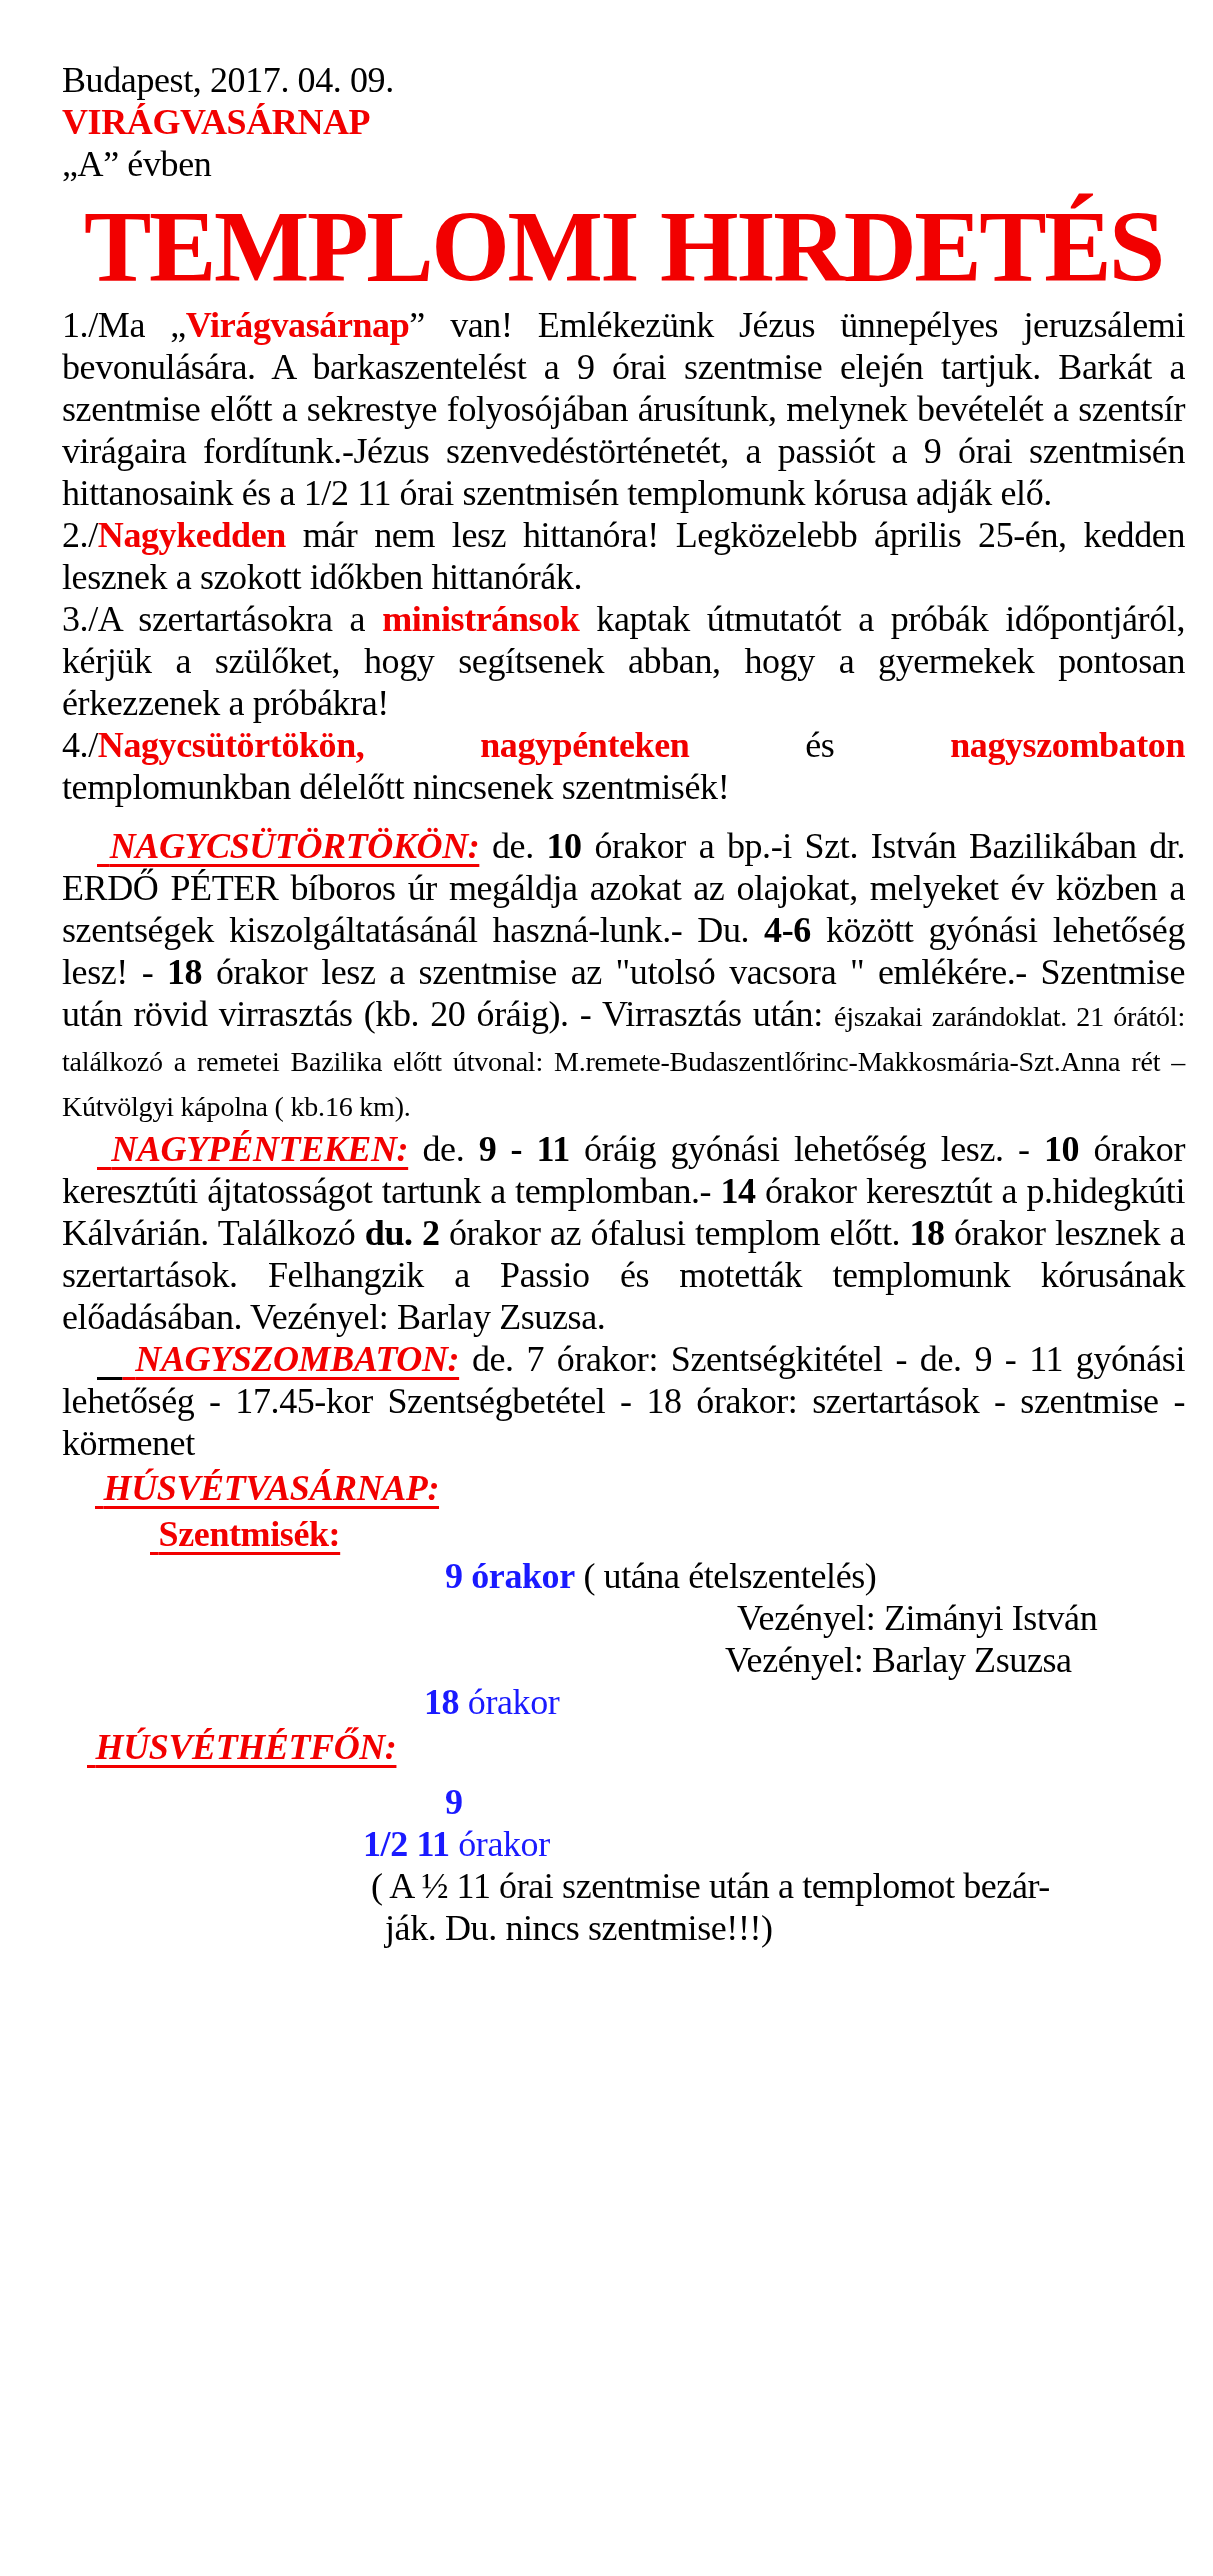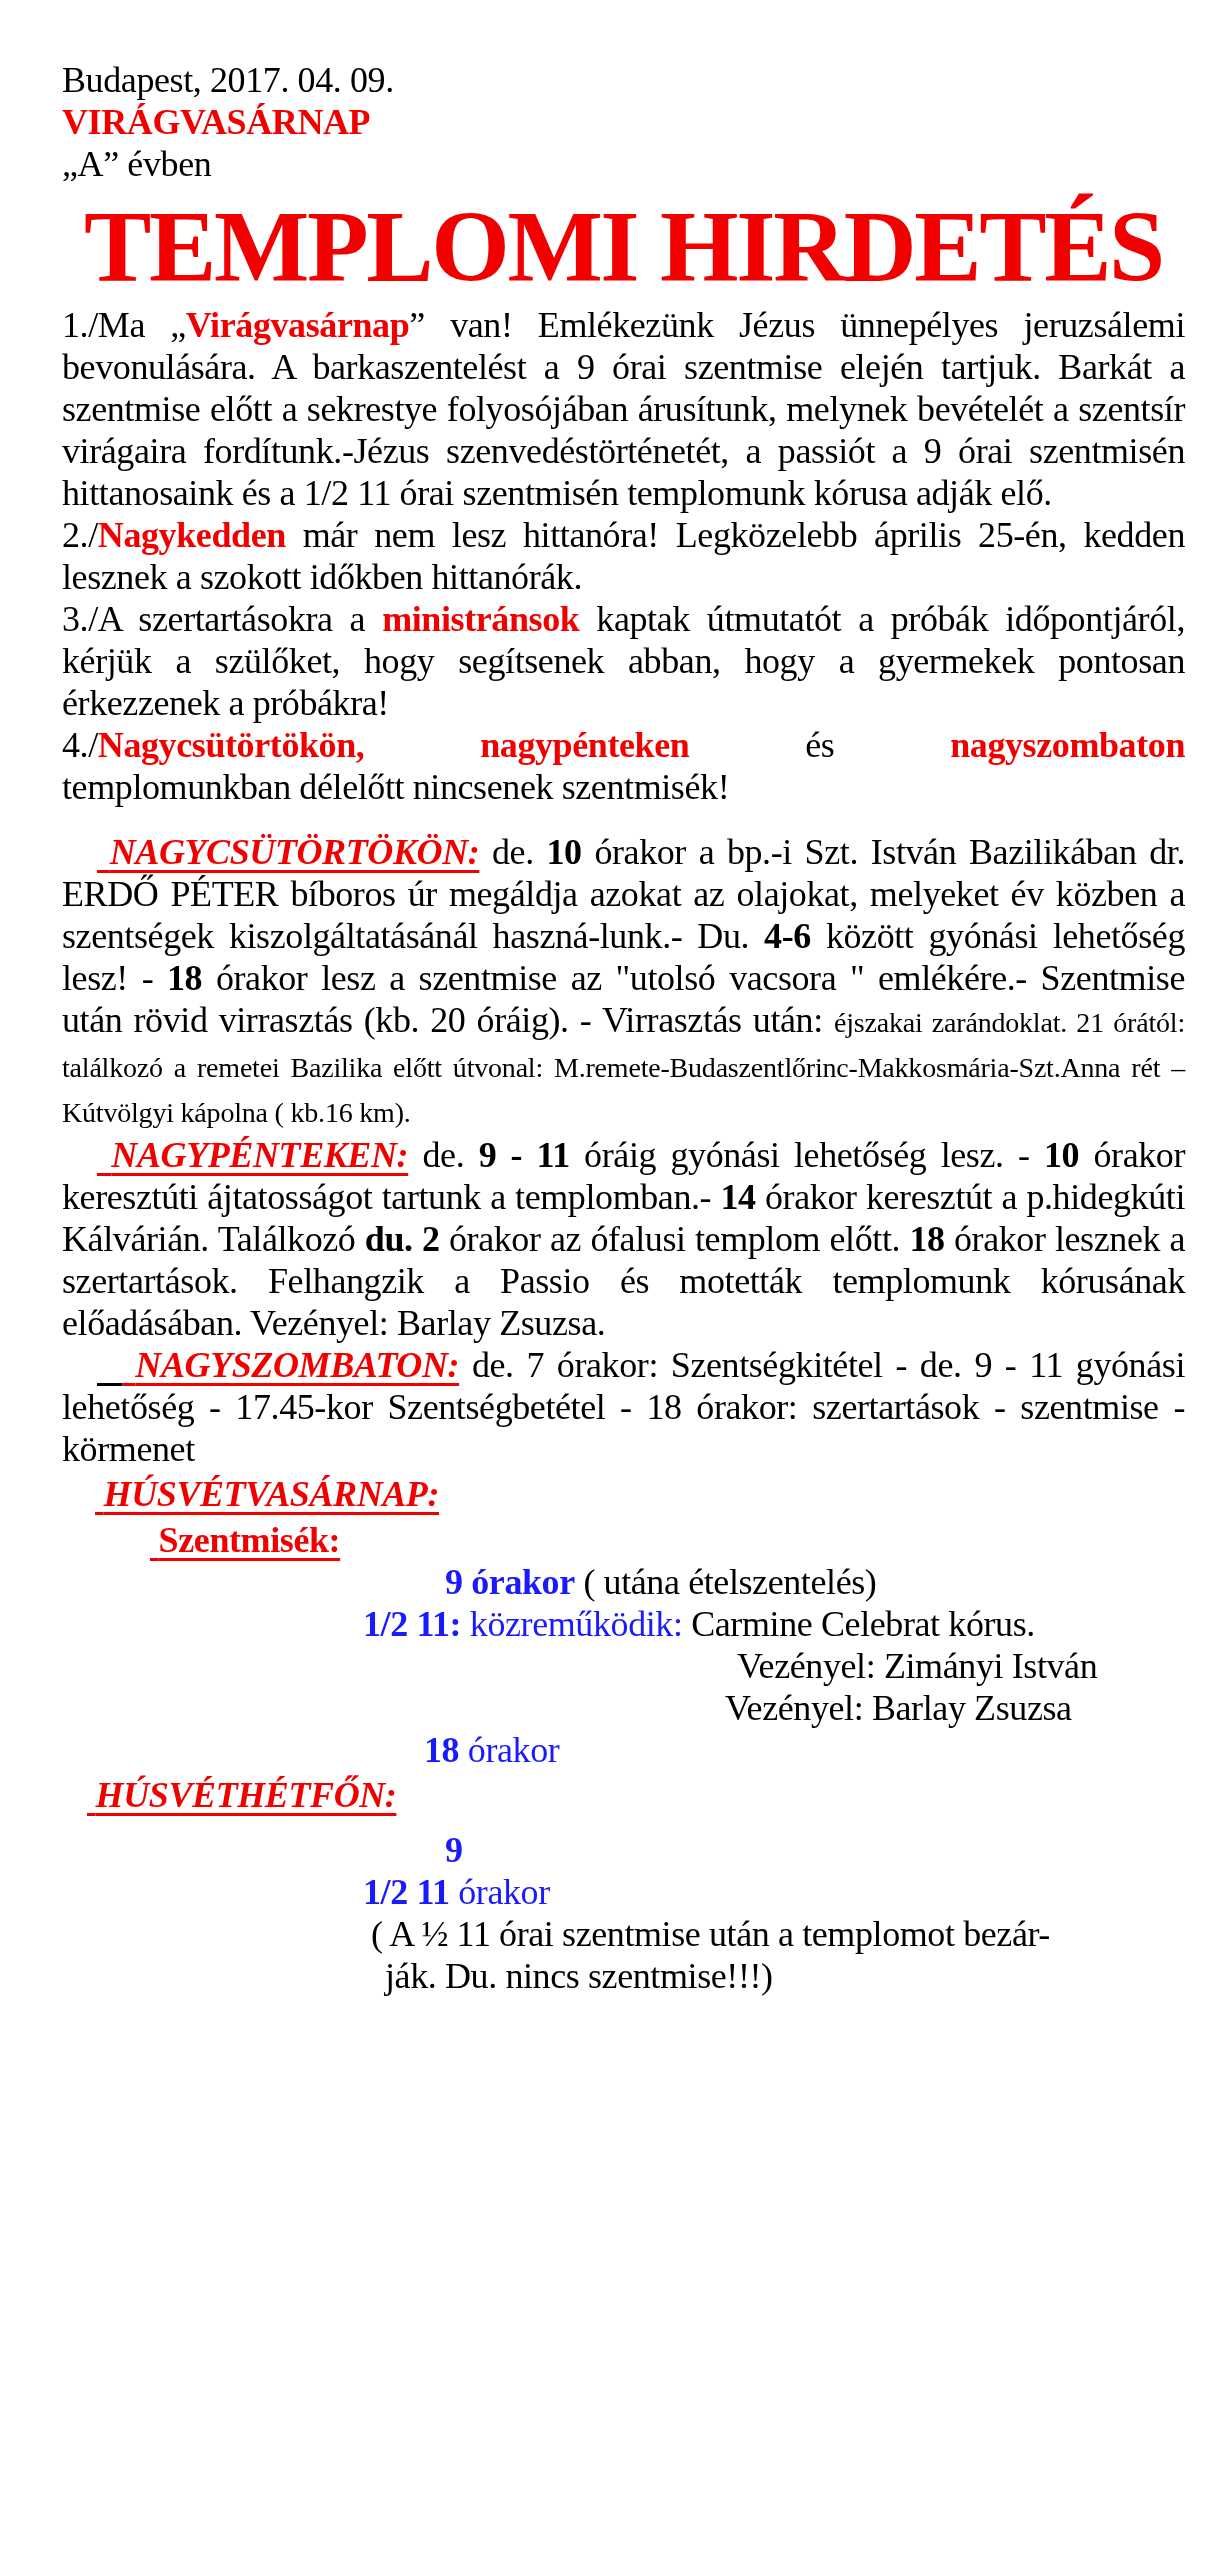--- a/index.html
+++ b/index.html
@@ -33,21 +33,21 @@
   .ulmark { color:var(--ink); }
   .ulmark::before { content:"\00a0\00a0"; }
   .title {
     margin:11px 0 4.7px; text-align:center;
     font-size:101px; line-height:103px; letter-spacing:-2.4px;
     color:var(--red); font-weight:700;
   }
   .sched { white-space:nowrap; }
   .tall { line-height:49px; }
   .gap-lg { margin-top:47px; }
-  .gap-sm { margin-top:23px; }
+  .gap-sm { margin-top:17px; }
   .gap-xs { margin-top:9.5px; }
 </style>
 <title>TEMPLOMI HIRDETÉS</title></head>
 <body>
 
 <div class="doc">
   <div class="content">
 
     <div>Budapest, 2017. 04. 09.</div>
     <div class="rb">VIRÁGVASÁRNAP</div>
@@ -67,21 +67,20 @@
     <p class="just indent gap-sm"><span class="hred">NAGYCSÜTÖRTÖKÖN:</span><span> de. </span><span class="b">10</span><span> órakor a bp.-i Szt. István Bazilikában dr. ERDŐ PÉTER bíboros úr megáldja azokat az olajokat, melyeket év közben a szentségek kiszolgáltatásánál haszná-lunk.- Du. </span><span class="b">4-6</span><span> között gyónási lehetőség lesz! - </span><span class="b">18</span><span> órakor lesz a szentmise az "utolsó vacsora " emlékére.- Szentmise után rövid virrasztás (kb. 20 óráig). - Virrasztás után: </span><span class="sm">éjszakai zarándoklat. 21 órától: találkozó a remetei Bazilika előtt útvonal: M.remete-Budaszentlőrinc-Makkosmária-Szt.Anna rét – Kútvölgyi kápolna ( kb.16 km).</span></p>
 
     <p class="just indent"><span class="hred">NAGYPÉNTEKEN:</span><span> de. </span><span class="b">9 - 11</span><span> óráig gyónási lehetőség lesz. - </span><span class="b">10</span><span> órakor keresztúti ájtatosságot tartunk a templomban.- </span><span class="b">14</span><span> órakor keresztút a p.hidegkúti Kálvárián. Találkozó </span><span class="b">du. 2</span><span> órakor az ófalusi templom előtt. </span><span class="b">18</span><span> órakor lesznek a szertartások. Felhangzik a Passio és motetták templomunk kórusának előadásában. Vezényel: Barlay Zsuzsa.</span></p>
 
     <p class="just indent"><span class="ulmark"></span><span class="hred">NAGYSZOMBATON:</span><span> de. 7 órakor: Szentségkitétel - de. 9 - 11 gyónási lehetőség - 17.45-kor Szentségbetétel - 18 órakor: szertartások - szentmise - körmenet</span></p>
 
     <p class="tall" style="margin-left:33px;"><span class="hred">HÚSVÉTVASÁRNAP:</span></p>
     <p style="margin-left:88px;"><span class="hu">Szentmisék:</span></p>
 
     <p class="sched" style="margin-left:383px;"><span class="bb">9 órakor</span><span> ( utána ételszentelés)</span></p>
-    <p class="sched" style="margin-left:301px;"><span class="bb">1/2 11:</span><span class="bl"> közreműködik:</span><span> Carmine Celebrat kórus.</span></p>
     <p class="sched" style="margin-left:675px;">Vezényel: Zimányi István</p>
     <p class="sched" style="margin-left:663px;">Vezényel: Barlay Zsuzsa</p>
     <p class="sched" style="margin-left:362px;"><span class="bb">18</span><span class="bl"> órakor</span></p>
 
     <p class="tall" style="margin-left:25px;"><span class="hred">HÚSVÉTHÉTFŐN:</span></p>
     <p class="sched gap-xs" style="margin-left:383px;"><span class="bb">9</span></p>
     <p class="sched" style="margin-left:301px;"><span class="bb">1/2 11</span><span class="bl"> órakor</span></p>
     <p class="sched" style="margin-left:309px;">( A ½ 11 órai szentmise után a templomot bezár-</p>
     <p class="sched" style="margin-left:323px;">ják. Du. nincs szentmise!!!)</p>
 

